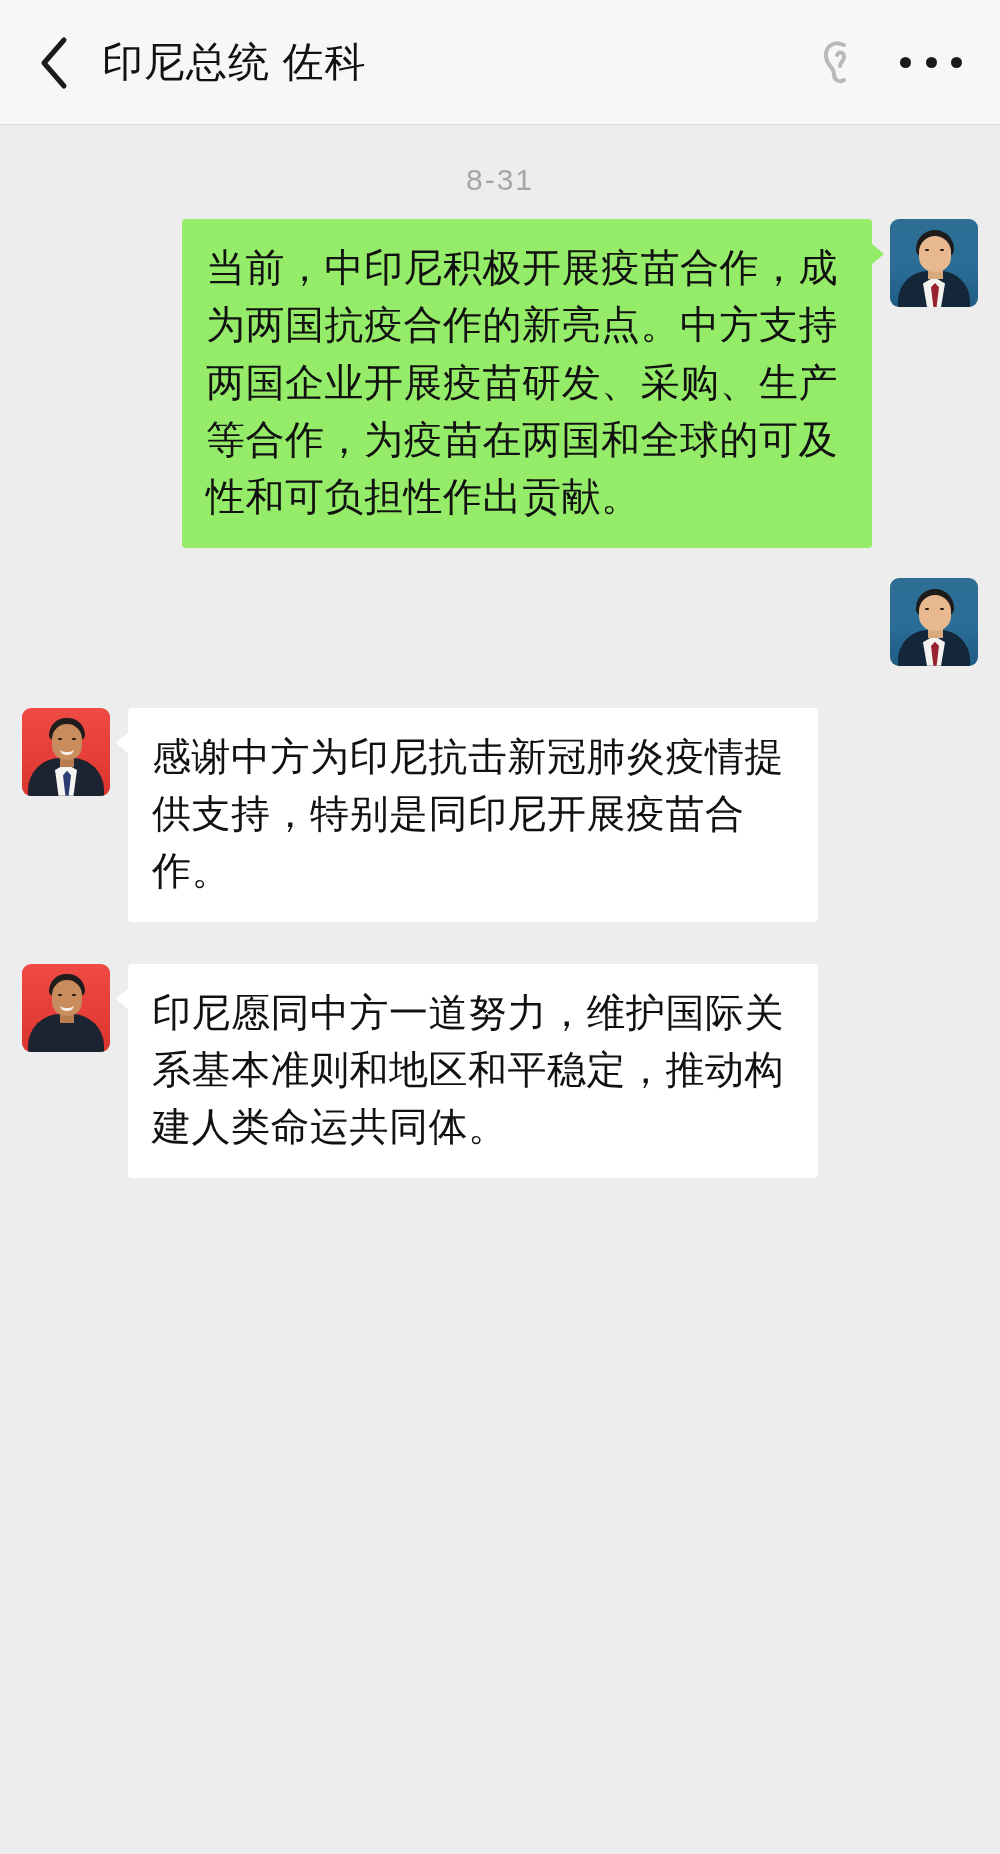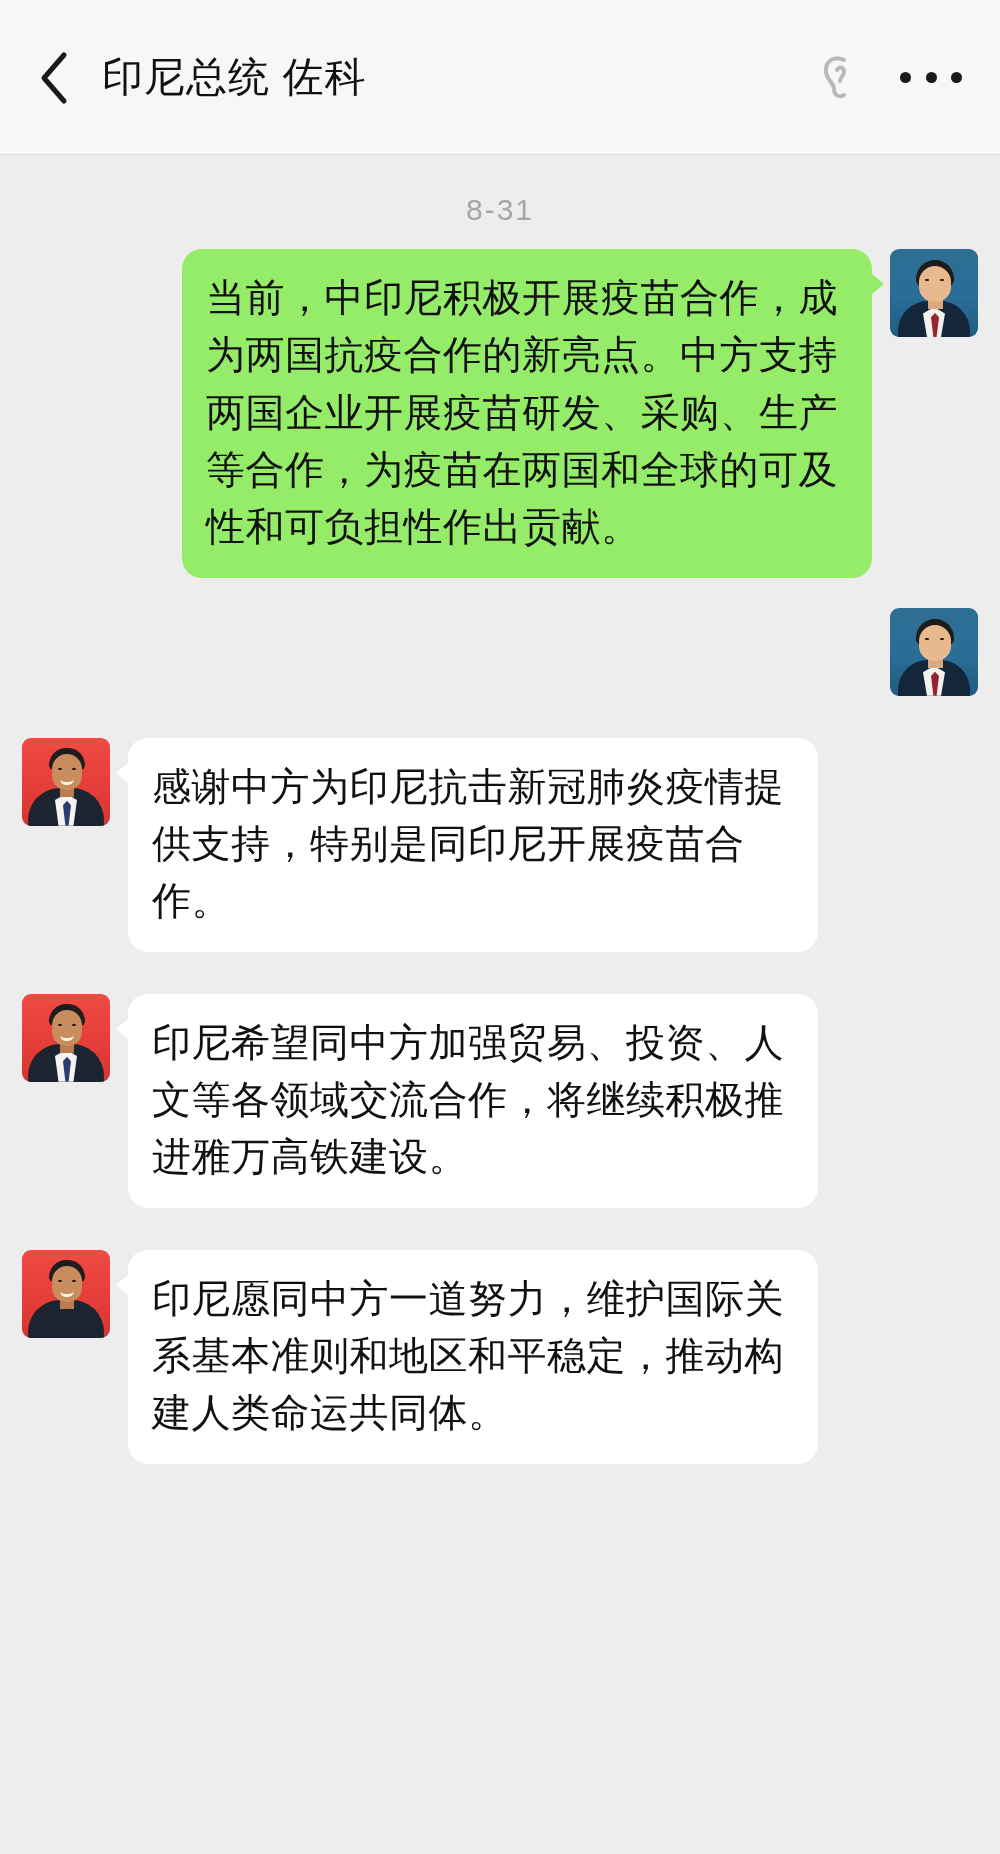--- a/index.html
+++ b/index.html
@@ -16,21 +16,21 @@
   }
   .phone {
     width: 1000px;
     min-height: 1854px;
     background: #ededed;
     position: relative;
     overflow: hidden;
   }
   
   .navbar {
-    height: 155px;
+    height: 125px;
     background: #f7f7f7;
     display: flex;
     align-items: center;
     padding: 0 34px 0 26px;
     position: relative;
   }
   .navbar::after {
     content: "";
     position: absolute;
     left: 0; right: 0; bottom: 0;
@@ -113,21 +113,21 @@
     flex: 0 0 auto;
     overflow: hidden;
     position: relative;
   }
   .msg-row.out .avatar { margin-left: 18px; }
   .msg-row.in  .avatar { margin-right: 18px; }
 
   .bubble {
     position: relative;
     max-width: 690px;
-    border-radius: 20px;
+    border-radius: 4px;
     padding: 20px 24px 22px 24px;
     font-size: 39px;
     line-height: 1.47;
     color: #111;
     letter-spacing: 0.5px;
     word-break: break-word;
     white-space: pre-wrap;
   }
   .bubble.green { background: #95ec69; }
   .bubble.white { background: #ffffff; }
@@ -348,37 +348,20 @@
             <div class="hair"></div>
             <div class="head"></div>
           <div class="eye l"></div>
             <div class="eye r"></div>
             <div class="smile"></div>
         </div>
       </div>
       <div class="bubble white">感谢中方为印尼抗击新冠肺炎疫情提供支持，特别是同印尼开展疫苗合作。</div>
     </div>
 
-    <div class="msg-row in">
-      <div class="avatar av-jk">
-        <div class="face">
-          <div class="bg"></div>
-            <div class="suit"></div>
-            <div class="shirt"></div>
-            <div class="tie"></div>
-          <div class="neck"></div>
-            <div class="hair"></div>
-            <div class="head"></div>
-          <div class="eye l"></div>
-            <div class="eye r"></div>
-            <div class="smile"></div>
-        </div>
-      </div>
-      <div class="bubble white">印尼希望同中方加强贸易、投资、人文等各领域交流合作，将继续积极推进雅万高铁建设。</div>
-    </div>
 
     <div class="msg-row in">
       <div class="avatar av-jk">
         <div class="face">
           <div class="bg"></div>
             <div class="suit"></div>
           <div class="neck"></div>
             <div class="hair"></div>
             <div class="head"></div>
           <div class="eye l"></div>

